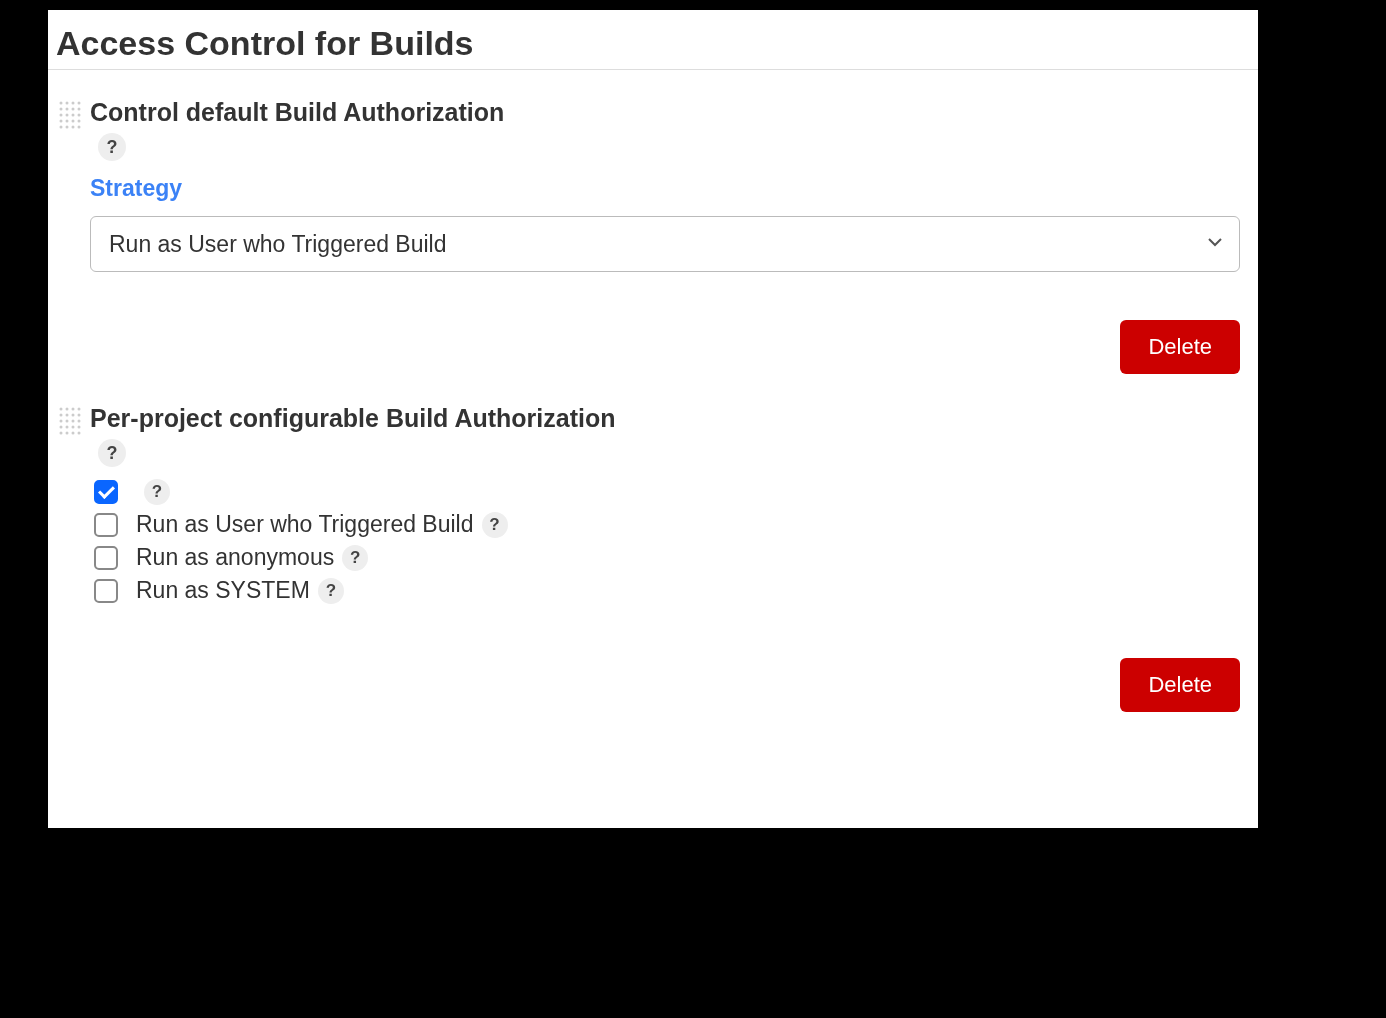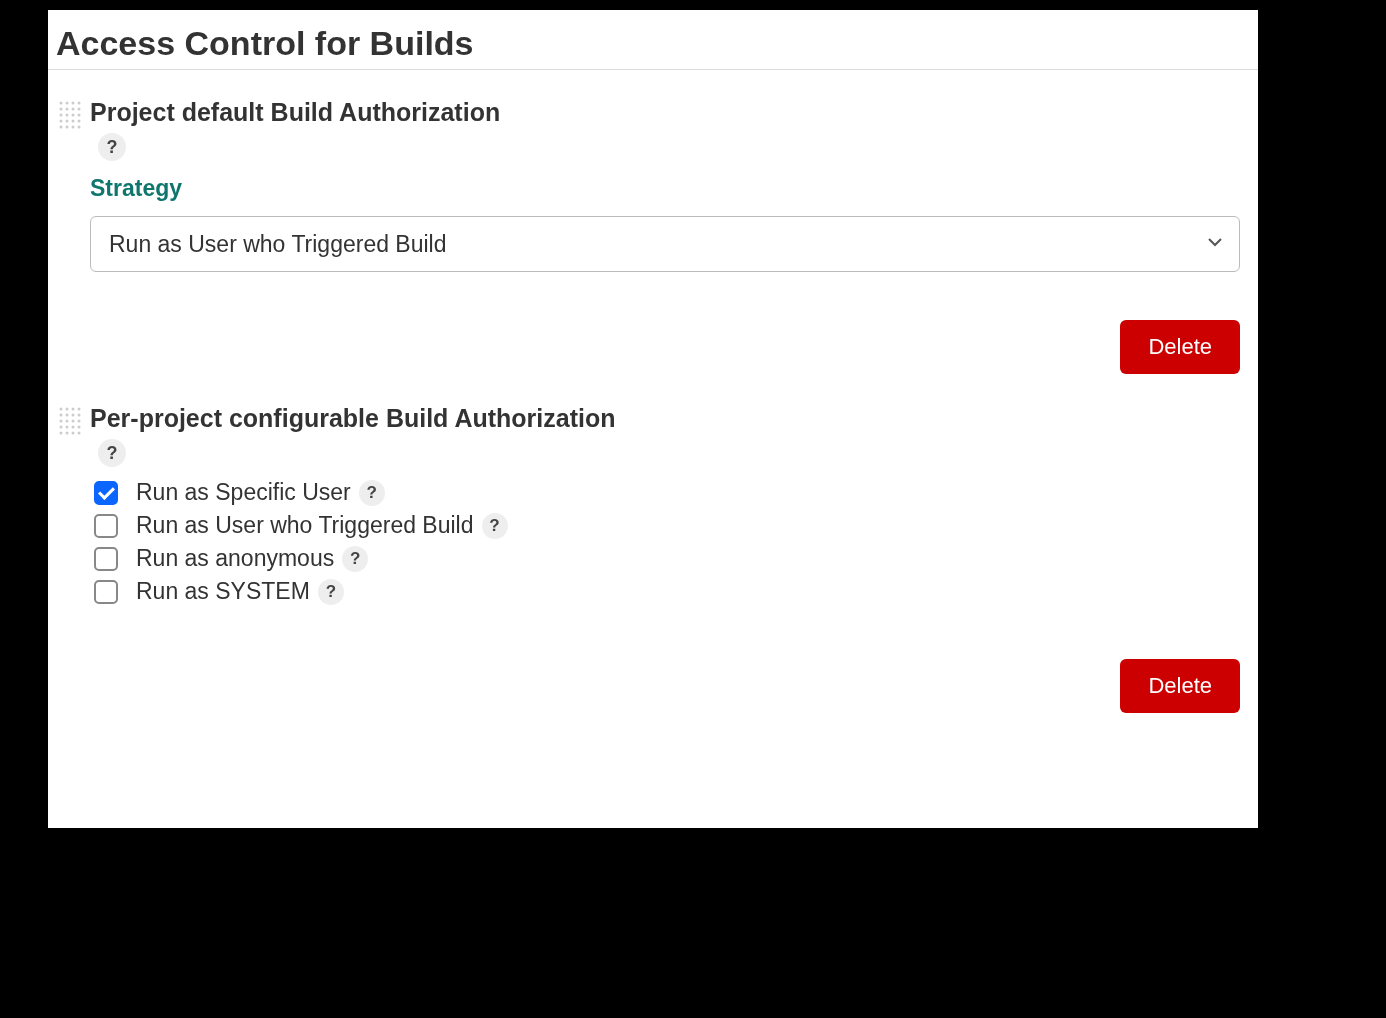--- a/index.html
+++ b/index.html
@@ -72,21 +72,21 @@
     cursor: pointer;
   }
   .help-badge.small {
     width: 26px;
     height: 26px;
     font-size: 17px;
   }
   .field-label {
     font-size: 23px;
     font-weight: 700;
-    color: #0f766e;
+    color: #3b82f6;
     margin: 14px 0 14px 0;
   }
   .select-wrap {
     position: relative;
   }
   select.strategy {
     width: 100%;
     height: 56px;
     font-size: 23px;
     padding: 0 40px 0 18px;
@@ -190,21 +190,21 @@
               <circle cx="15" cy="21" r="1.5"></circle>
               <circle cx="21" cy="21" r="1.5"></circle>
             <circle cx="3" cy="27" r="1.5"></circle>
               <circle cx="9" cy="27" r="1.5"></circle>
               <circle cx="15" cy="27" r="1.5"></circle>
               <circle cx="21" cy="27" r="1.5"></circle>
           </g>
         </svg>
       </div>
       <div class="section-body">
-        <div class="section-heading">Project default Build Authorization</div>
+        <div class="section-heading">Control default Build Authorization</div>
         <span class="help-badge">?</span>
         <div class="field-label">Strategy</div>
         <div class="select-wrap">
           <select class="strategy">
             <option>Run as User who Triggered Build</option>
           </select>
           <span class="chevron">
             <svg width="18" height="18" viewBox="0 0 18 18">
                 <path d="M3 6 L9 12 L15 6" fill="none" stroke="#555" stroke-width="2"></path>
               </svg>
@@ -244,21 +244,20 @@
           </g>
         </svg>
       </div>
       <div class="section-body">
         <div class="section-heading">Per-project configurable Build Authorization</div>
         <span class="help-badge">?</span>
 
         <div class="checks">
           <label class="check-row">
             <input type="checkbox" class="cbox" checked="" style="">
-            <span>Run as Specific User</span>
             <span class="help-badge small">?</span>
           </label>
           <label class="check-row">
             <input type="checkbox" class="cbox" style="">
             <span>Run as User who Triggered Build</span>
             <span class="help-badge small">?</span>
           </label>
           <label class="check-row">
             <input type="checkbox" class="cbox" style="">
             <span>Run as anonymous</span>

